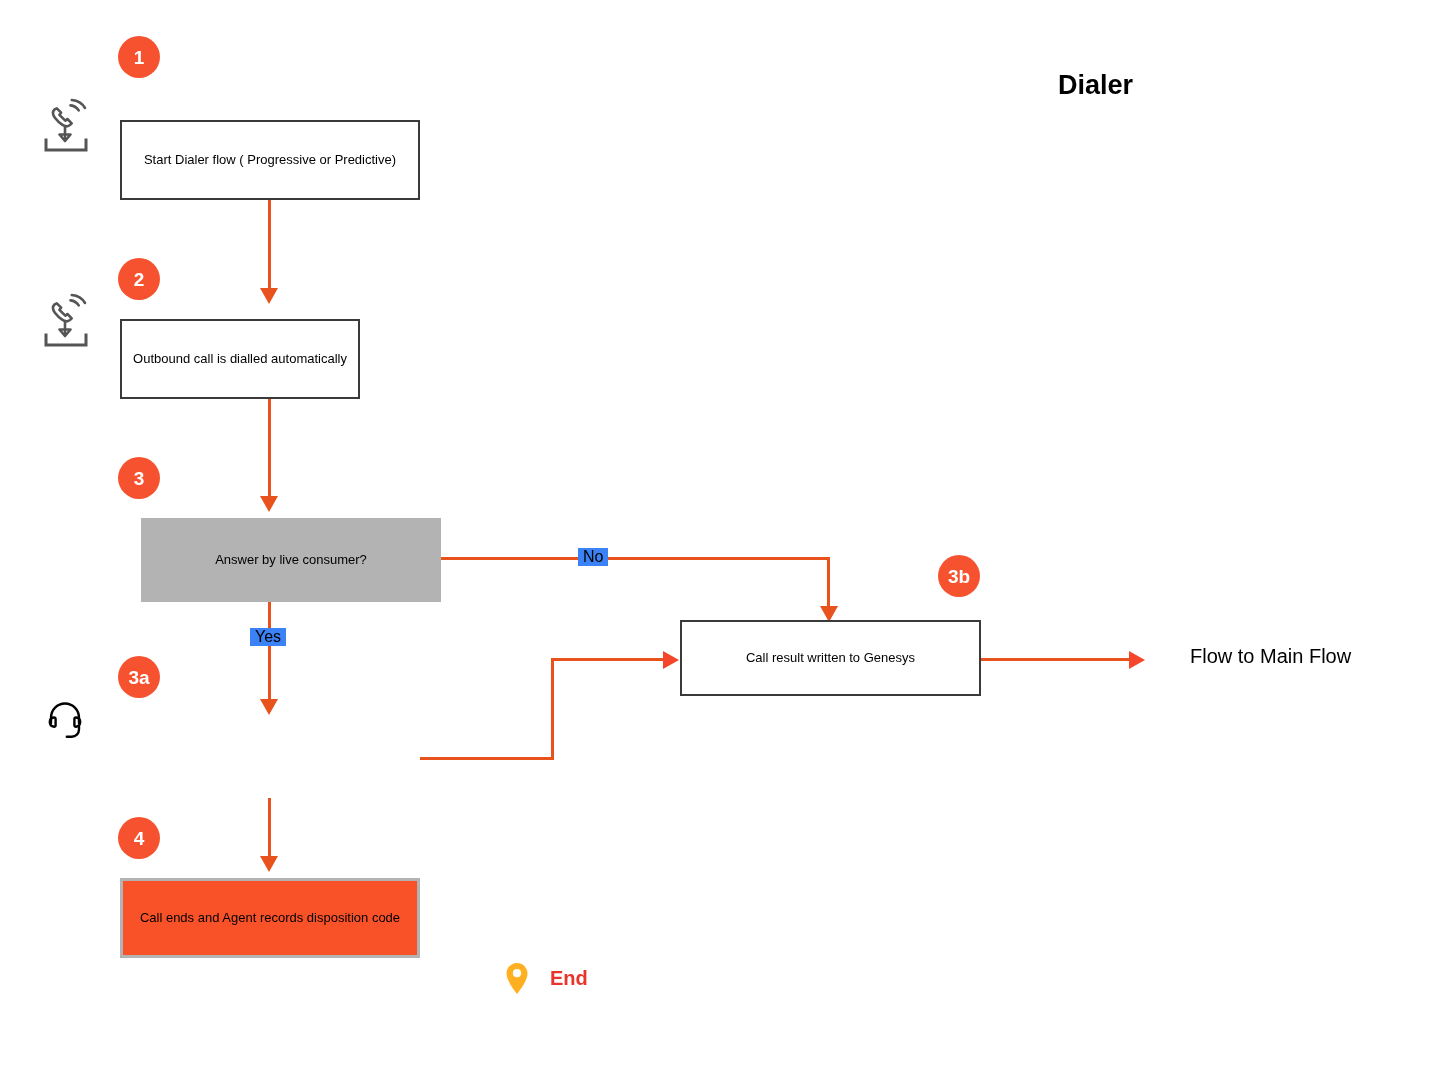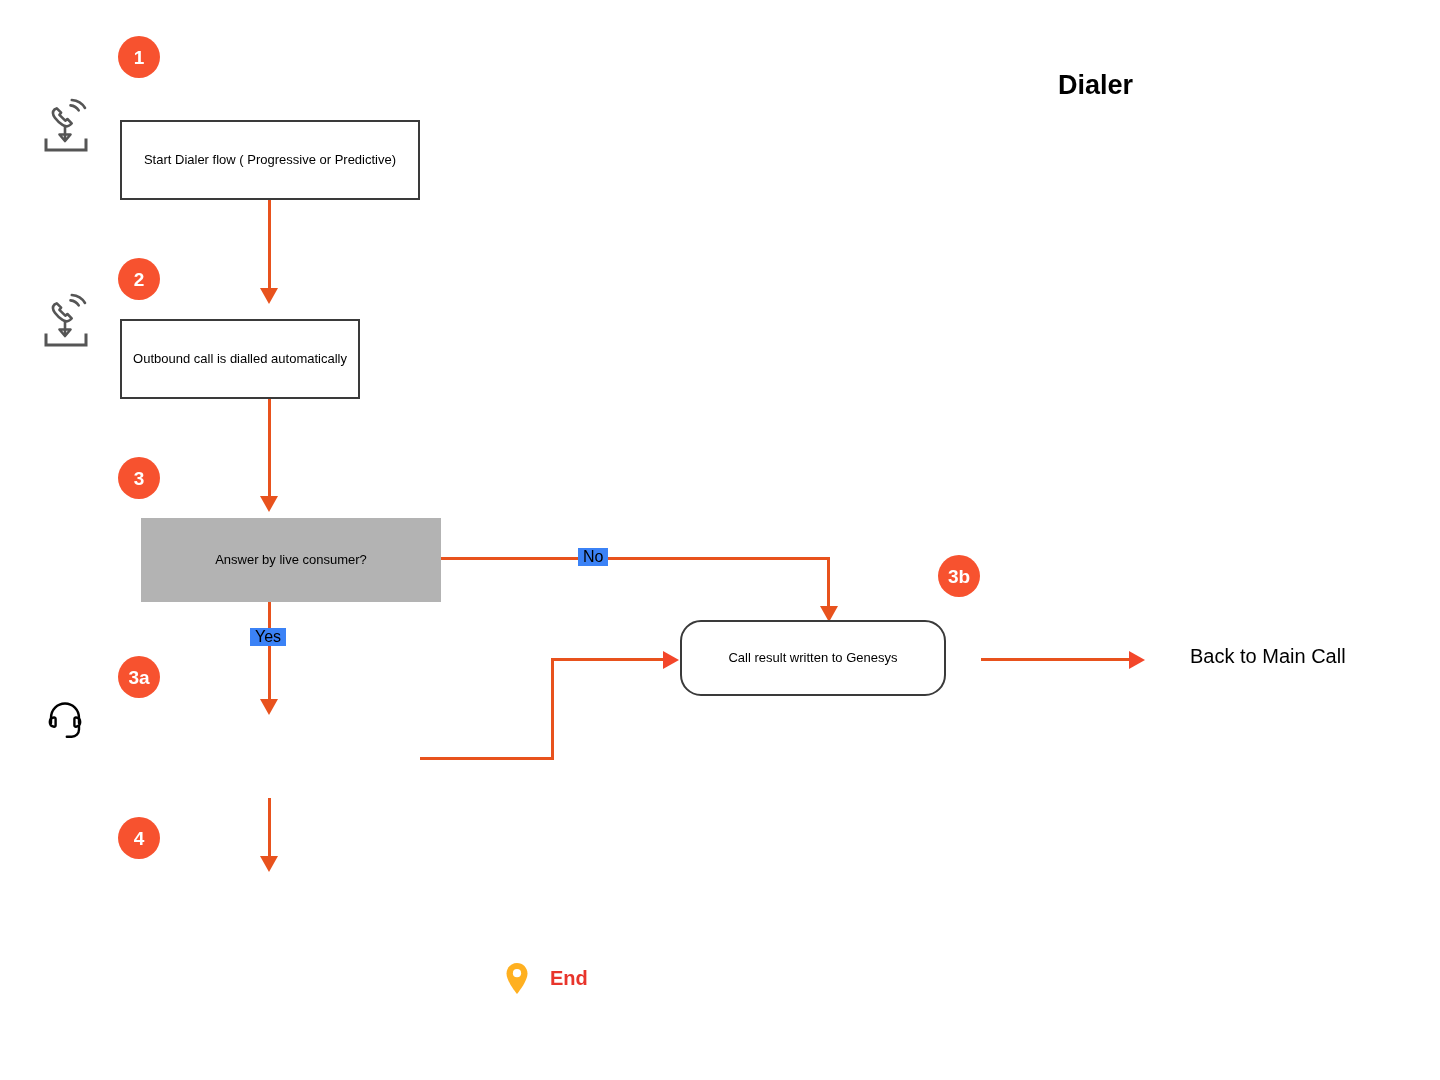--- a/index.html
+++ b/index.html
@@ -212,24 +212,25 @@
   <div class="conn-h" style="left:981px; top:658px; width:150px;"></div>
   <div class="arrow-right" style="left:1129px; top:651px;"></div>
 
   <div class="node node-process" style="left:120px; top:120px; width:300px; height:80px;">Start Dialer flow ( Progressive or Predictive)</div>
 
   <div class="node node-process" style="left:120px; top:319px; width:240px; height:80px;">Outbound call is dialled automatically</div>
 
   <div class="node node-decision" style="left:120px; top:518px; width:300px; height:84px;margin-left:21px;">Answer by live consumer?</div>
 
 
-
-  <div class="node node-process" style="left:680px; top:620px; width:266px; height:76px;border-radius:21px;">Call result written to Genesys</div>
-
-  <div class="plain-text" style="left:1190px; top:645px;">Back to Main Call</div>
+  <div class="node node-terminal" style="left:120px; top:878px; width:300px; height:80px;">Call ends and Agent records disposition code</div>
+
+  <div class="node node-process" style="left:680px; top:620px; width:301px; height:76px;">Call result written to Genesys</div>
+
+  <div class="plain-text" style="left:1190px; top:645px;">Flow to Main Flow</div>
 
   <div class="end-marker" style="left:505px; top:962px;">
     <span class="icon-wrap" style="position:relative; left:0; top:0;">
       <svg width="24" height="33" viewBox="0 0 24 33">
         <path d="M12 1 C6.2 1 1.5 5.7 1.5 11.5 C1.5 19.5 12 32 12 32 C12 32 22.5 19.5 22.5 11.5 C22.5 5.7 17.8 1 12 1 Z" fill="#FFB020"></path>
         <circle cx="12" cy="11.2" r="4.1" fill="#FFFFFF"></circle>
       </svg>
     </span>
     <span class="end-label">End</span>
   </div>

